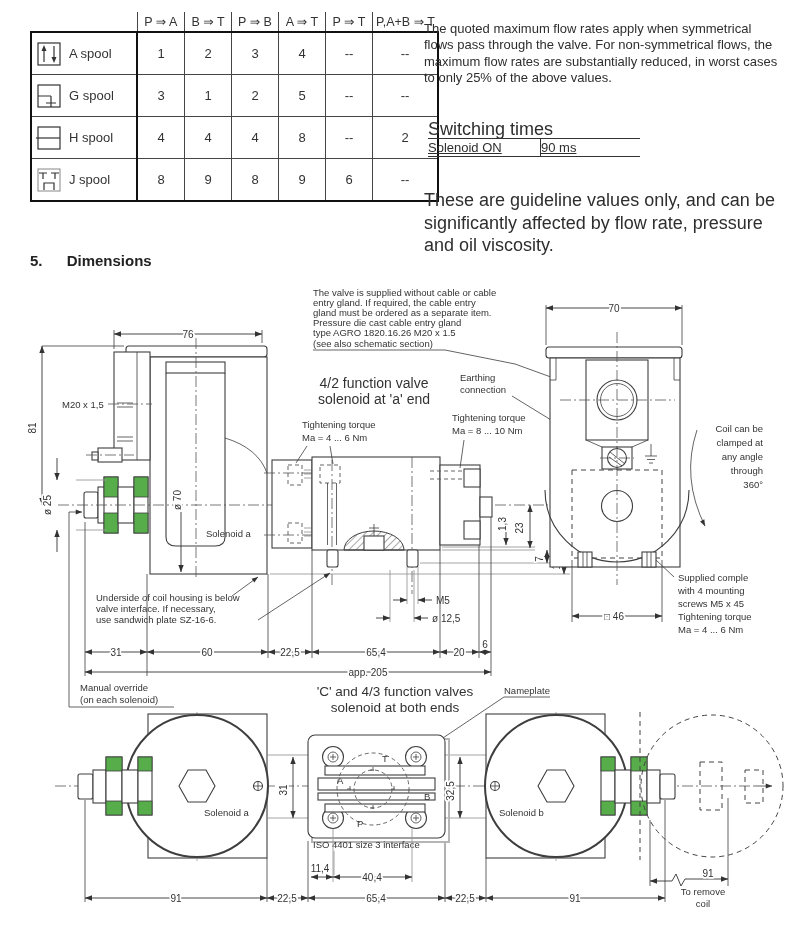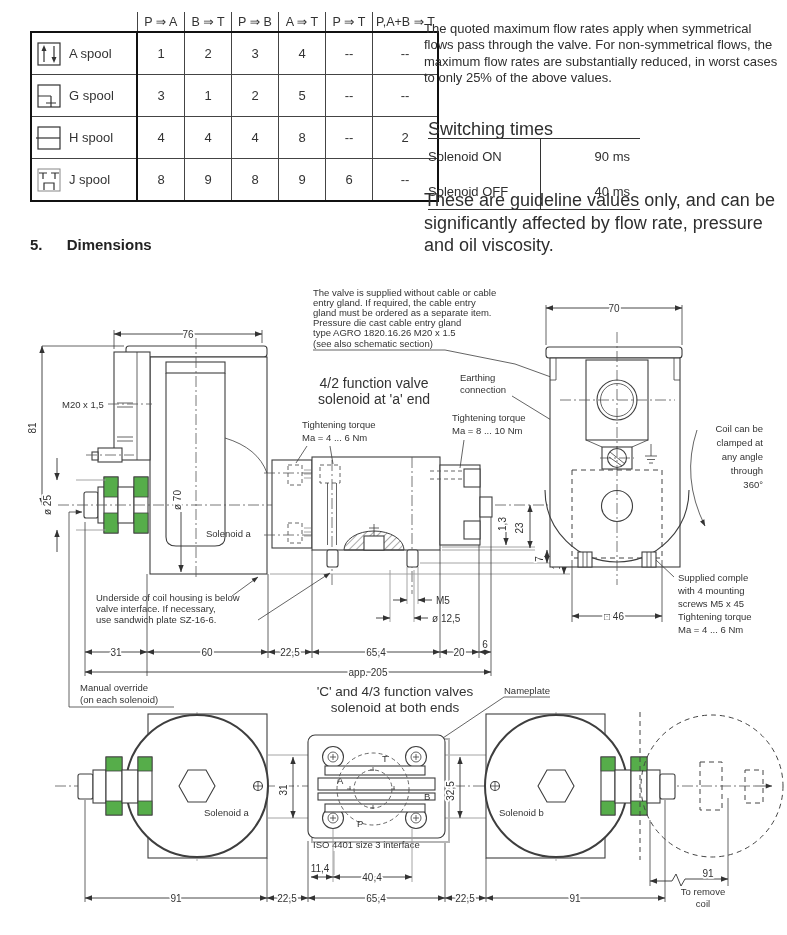--- a/index.html
+++ b/index.html
@@ -13,27 +13,27 @@
   .flow-table td{border:1px solid #444;text-align:center;height:39px;}
   .flow-table td.spool{border-right:2px solid #111;text-align:right;padding:0 4px;width:96px;}
   .flow-table td.v{width:44px;}
   .flow-table td.vl{width:62px;}
   .spool-wrap{display:flex;align-items:center;gap:7px;}
   .spool-wrap svg{flex:0 0 auto;}
   
   .flow-note{position:absolute;left:424px;top:8px;width:358px;font-size:13px;line-height:1.26;}
   .sw-title{position:absolute;left:428px;top:119px;font-size:18px;}
   .sw-table{position:absolute;left:428px;top:138px;width:212px;border-collapse:collapse;font-size:13px;}
-  .sw-table tr td{padding:10px 0;}
+  .sw-table tr td{padding:1px 0;text-decoration:underline;}
   .sw-table td.lbl{width:112px;border-right:1px solid #333;}
-  .sw-table td.val{text-align:right;padding-right:10px;}
+  .sw-table td.val{padding-right:10px;}
   .sw-box{border-top:1px solid #333;border-bottom:1px solid #333;}
   .guideline{position:absolute;left:424px;top:171px;width:358px;font-size:18px;line-height:1.26;}
   
-  .dim-heading{position:absolute;left:30px;top:236px;font-size:15px;font-weight:bold;color:#222;}
+  .dim-heading{position:absolute;left:30px;top:252px;font-size:15px;font-weight:bold;color:#222;}
   .dim-heading .num{margin-right:20px;}
   
   #dwg{position:absolute;left:0;top:285px;}
   .ln{stroke:#3e3e3e;stroke-width:1.1;fill:none;}
   .lnf{stroke:#3e3e3e;stroke-width:1.1;fill:#fff;}
   .thin{stroke:#3e3e3e;stroke-width:0.8;fill:none;}
   .gray{stroke:#9a9a9a;stroke-width:0.9;fill:none;}
   .cl{stroke:#555;stroke-width:0.8;fill:none;stroke-dasharray:11 3 2 3;}
   .hid{stroke:#555;stroke-width:0.9;fill:none;stroke-dasharray:4 3;}
   .ph{stroke:#444;stroke-width:1;fill:none;stroke-dasharray:5 4;}
@@ -136,24 +136,20 @@
   </tbody>
 </table>
 
 <p class="flow-note">The quoted maximum flow rates apply when symmetrical flows pass through the valve. For non-symmetrical flows, the maximum flow rates are substantially reduced, in worst cases to only 25% of the above values.</p>
 <div class="sw-title">Switching times</div>
 <table class="sw-table sw-box">
   <tbody>
       <tr>
     <td class="lbl">Solenoid ON</td>
     <td class="val">90 ms</td>
-  </tr>
-  <tr>
-    <td class="lbl">Solenoid OFF</td>
-    <td class="val">40 ms</td>
   </tr>
 </tbody>
   </table>
 <p class="guideline">These are guideline values only, and can be significantly affected by flow rate, pressure and oil viscosity.</p>
 
 <div class="dim-heading">
   <span class="num">5.</span>
   <span>Dimensions</span>
 </div>
 

